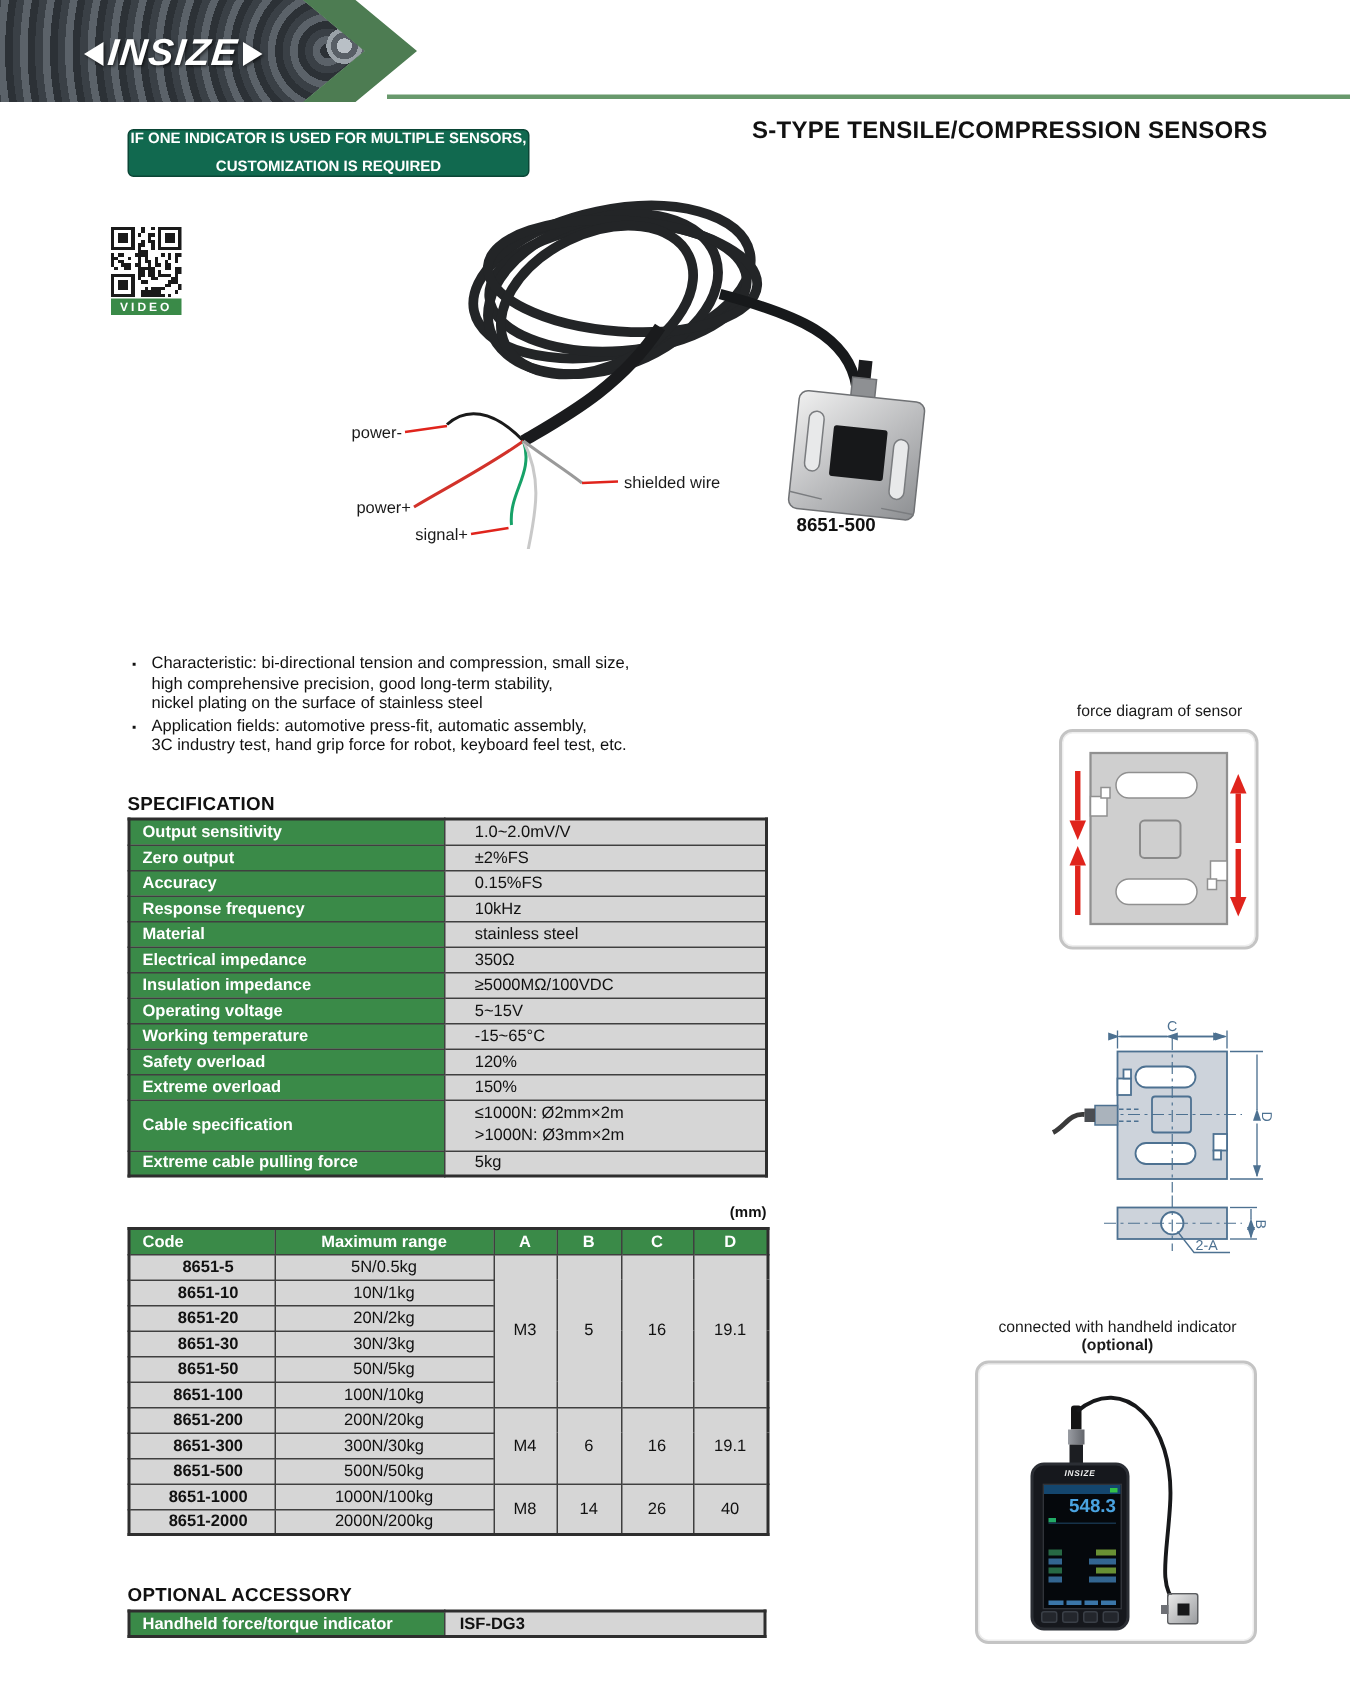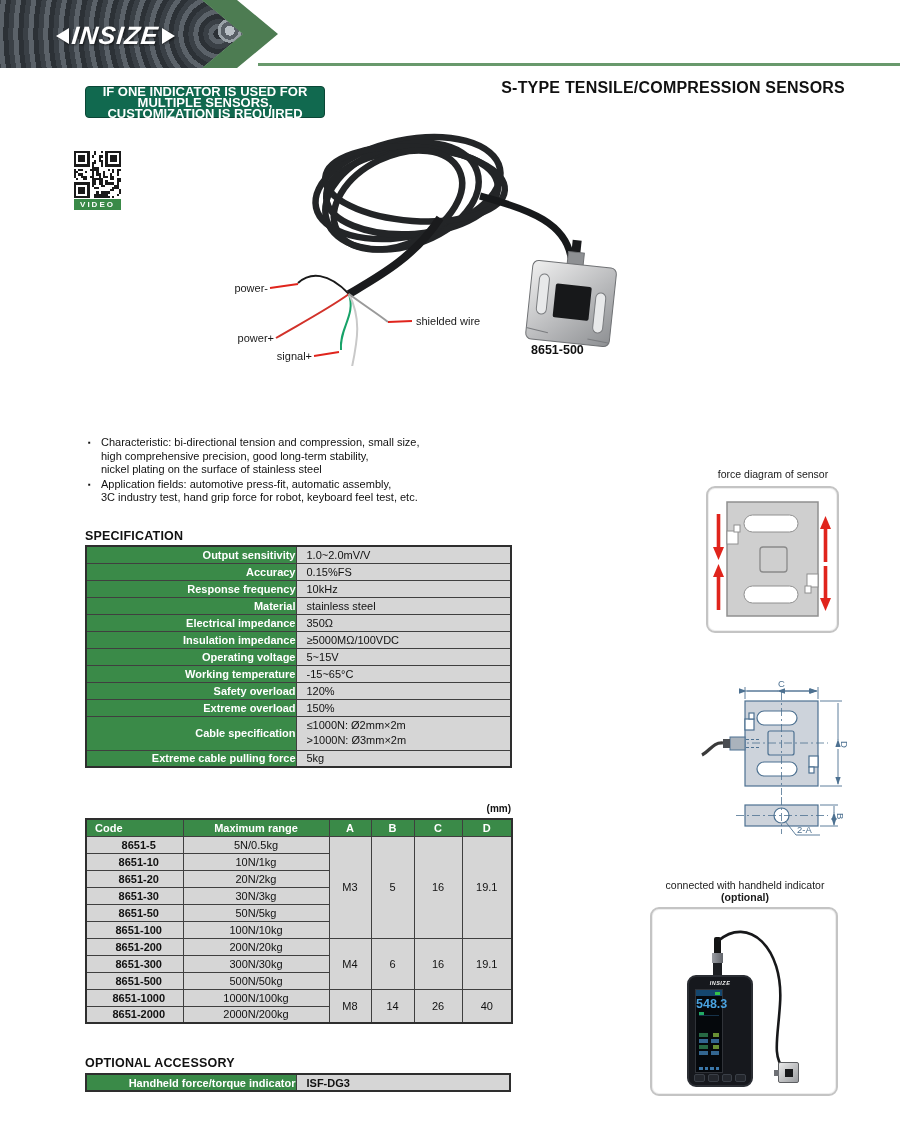--- a/index.html
+++ b/index.html
@@ -17,24 +17,24 @@
       linear-gradient(100deg,#23272b,#4b5157 60%,#2e3237);
     clip-path: polygon(0 0, 202px 0, 243px 50%, 202px 100%, 0 100%); }
   .banner-chevron { position:absolute; left:190px; top:0; }
   .logo { position:absolute; left:56px; top:21px; display:flex; align-items:center; gap:3px;
     filter: drop-shadow(1px 1px 1px rgba(0,0,0,.6)); }
   .logo .txt { color:#fff; font-weight:bold; font-style:italic; font-size:25px; letter-spacing:1px; transform:skewX(-6deg); }
   .tri-l { width:0; height:0; border-top:8px solid transparent; border-bottom:8px solid transparent; border-right:13px solid #fff; }
   .tri-r { width:0; height:0; border-top:8px solid transparent; border-bottom:8px solid transparent; border-left:13px solid #fff; }
   .green-line { position:absolute; left:258px; top:63px; width:642px; height:3px; background:var(--line_green,#68996c); }
 
-  .note-box { position:absolute; left:85px; top:86px; width:240px; height:32px;
+  .note-box { position:absolute; left:85px; top:86px; width:268px; height:32px;
     background:var(--note_green,#11694f); border:1px solid #0b4636; border-radius:4px;
-    display:flex; flex-direction:column; justify-content:center; align-items:center;
-    color:#fff; font-weight:bold; font-size:13px; line-height:11px; text-align:center; }
+    display:flex; flex-direction:column; justify-content:space-between; align-items:center;
+    color:#fff; font-weight:bold; font-size:10px; line-height:11px; text-align:center; }
 
   .title { position:absolute; right:55px; top:79px; width:520px; text-align:right;
     font-weight:bold; font-size:16px; line-height:18.5px; letter-spacing:.2px; }
 
   
   #qr-box { position:absolute; left:74px; top:151px; width:47px; }
   #qr-box svg { display:block; width:47px; height:47px; }
   .video-badge { margin-top:1px; width:47px; height:11px; background:var(--table_green,#3a8a48);
     color:#fff; font-weight:bold; font-size:8px; letter-spacing:2px; text-align:center; line-height:11px; }
 
@@ -48,25 +48,25 @@
   #bullets { position:absolute; left:88px; top:436px; width:420px; font-size:11px; line-height:13.5px; }
   .bullet { display:flex; margin-bottom:1px; }
   .bmark { width:13px; font-size:8px; line-height:13.5px; }
   .btext { white-space:pre-line; }
 
   
   .sec-heading { position:absolute; font-weight:bold; font-size:12.5px; letter-spacing:.2px; }
   table { border-collapse:collapse; table-layout:fixed; font-size:11px; }
   table.boxed { border:2px solid #2e2e2e; }
   th,td { border:1px solid #3f3f3f; height:17px; }
-  th { background:var(--table_green,#3a8a48); color:#fff; font-weight:bold; text-align:right; padding:0 0 0 8px; }
+  th { background:var(--table_green,#3a8a48); color:#fff; font-weight:bold; text-align:left; padding:0 0 0 8px; }
   td { background:var(--cell_gray,#d6d6d6); }
 
   #spec-table { position:absolute; left:85px; top:545px; width:425px; }
-  #spec-table td { padding-left:10px; }
+  #spec-table td { padding-left:20px; }
   #spec-table td.two { height:34px; line-height:15px; }
 
   .mm-note { position:absolute; left:85px; top:803px; width:426px; text-align:right; font-weight:bold; font-size:10px; }
   #dim-table { position:absolute; left:85px; top:818px; width:426px; }
   #dim-table thead th { text-align:center; padding:0; }
   #dim-table thead th.cl { text-align:left; padding-left:8px; }
   #dim-table td { text-align:center; }
   #dim-table td.code { text-align:center; font-weight:bold; padding-left:8px; }
 
   #acc-table { position:absolute; left:85px; top:1073px; width:424px; }
@@ -76,21 +76,21 @@
   .fig-caption { position:absolute; font-size:10.5px; text-align:center; color:#1a1a1a; }
   .round-box { position:absolute; background:#fff; border:2px solid #c4c4c4; border-radius:9px;
     box-shadow:inset 0 0 0 1px #eee; }
 
   
   #indicator-box { left:650px; top:907px; width:188px; height:189px; }
   .device { position:absolute; left:35px; top:66px; width:66px; height:112px; background:#16181d;
     border:2px solid #2b2e34; border-radius:9px; }
   .device-logo { position:absolute; top:3px; left:0; width:100%; text-align:center; color:#eee;
     font-size:5.5px; font-weight:bold; font-style:italic; letter-spacing:.5px; }
-  .screen { position:absolute; left:6px; top:12px; width:28px; height:84px; background:#05080c; border:1px solid #303339; }
+  .screen { position:absolute; left:6px; top:12px; width:53px; height:84px; background:#05080c; border:1px solid #303339; }
   .scr-head { height:6px; background:#14466e; position:relative; }
   .scr-head::after { content:""; position:absolute; right:2px; top:1.5px; width:5px; height:3px; background:#35c24a; }
   .reading { text-align:right; padding:2px 3px 0 0; color:var(--display_blue,#4aa3e0); font-weight:bold; font-size:12.5px; line-height:13px; }
   .scr-sub { height:4px; margin:1px 3px; background:linear-gradient(90deg,#2a6 0 5px, transparent 5px 100%); border-bottom:1px solid #16324a; }
   .scr-row { height:4px; margin:2px 3px 0 3px; background:linear-gradient(90deg,#2d7a4e 0 9px, transparent 9px 70%, #7aa83b 70% 100%); opacity:.85; }
   .scr-row.b { background:linear-gradient(90deg,#3b76a8 0 9px, transparent 9px 60%, #3b76a8 60% 100%); }
   .scr-foot { position:absolute; bottom:2px; left:3px; right:3px; display:flex; gap:2px; }
   .scr-foot i { flex:1; height:3px; background:#3b76a8; }
   .dev-btns { position:absolute; bottom:3px; left:5px; right:5px; display:flex; gap:3px; }
   .dev-btns i { flex:1; height:8px; background:#23262c; border:1px solid #3a3f47; border-radius:2px; }
@@ -209,20 +209,24 @@
   <div class="sec-heading" style="left:85px; top:529px;">SPECIFICATION</div>
   <table id="spec-table" class="boxed">
     <colgroup>
         <col style="width:210px">
         <col style="width:215px">
       </colgroup>
     <tbody id="spec-body">
         <tr>
           <th>Output sensitivity</th>
           <td>1.0~2.0mV/V</td>
+        </tr>
+        <tr>
+          <th>Zero output</th>
+          <td>±2%FS</td>
         </tr>
         <tr>
           <th>Accuracy</th>
           <td>0.15%FS</td>
         </tr>
         <tr>
           <th>Response frequency</th>
           <td>10kHz</td>
         </tr>
         <tr>

